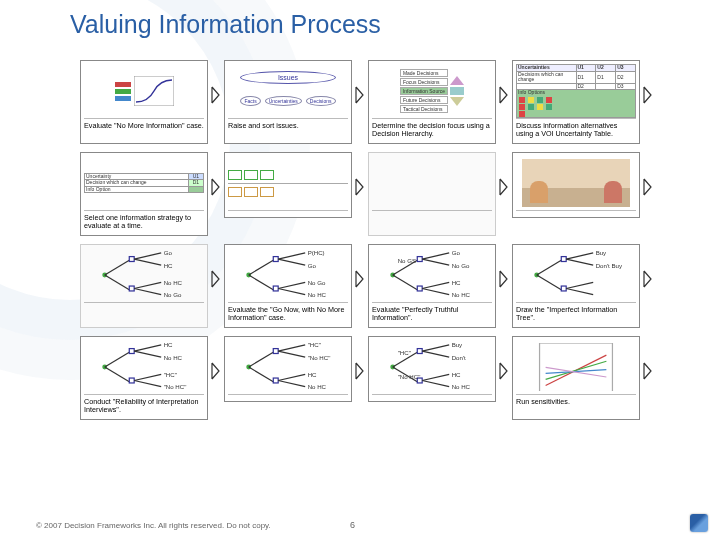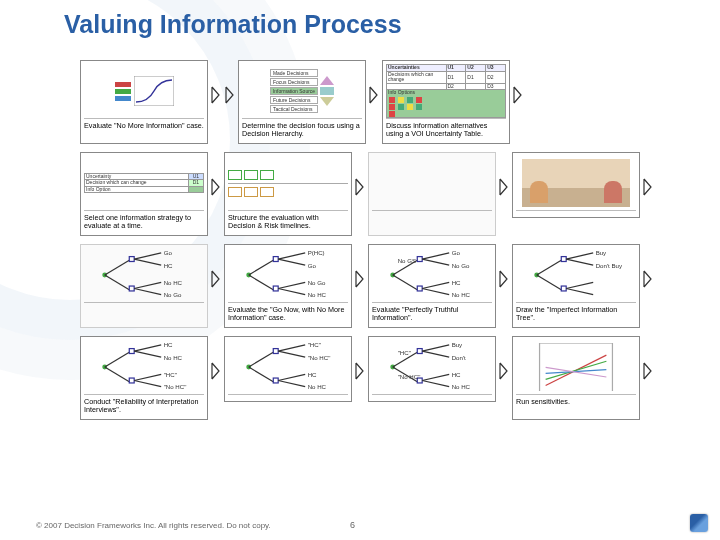--- a/index.html
+++ b/index.html
@@ -1,19 +1,19 @@
 <!DOCTYPE html>
 <html><head>
 <meta charset="utf-8">
 <style>
   html,body{margin:0;padding:0;width:720px;height:540px;font-family:Arial,Helvetica,sans-serif;background:#fff;overflow:hidden}
   .slide{position:relative;width:720px;height:540px}
   .bg-arc{position:absolute;left:-130px;top:-60px;width:320px;height:320px;border:40px solid rgba(41,95,165,0.06);border-radius:50%;z-index:0}
   .bg-arc2{position:absolute;left:-170px;top:-100px;width:400px;height:400px;border:40px solid rgba(41,95,165,0.04);border-radius:50%;z-index:0}
-  .title{position:absolute;left:64px;top:10px;font-size:25px;font-weight:bold;color:#2a5fa5;z-index:2}
+  .title{position:absolute;left:70px;top:10px;font-size:25px;font-weight:normal;color:#2a5fa5;z-index:2}
   .grid{position:absolute;left:80px;top:60px;right:24px;z-index:2}
   .row{display:flex;align-items:flex-start;margin-bottom:8px}
   .cell{width:128px;flex:0 0 128px;border:1px solid #888;background:#fff;margin-right:2px;padding:3px;box-sizing:border-box;display:flex;flex-direction:column}
   .cell.ghost{border:1px solid #ccc;background:#fafafa}
   .illus{height:54px;border-bottom:1px solid #bbb;margin-bottom:3px;display:flex;align-items:center;justify-content:center;font-size:6px;color:#333;position:relative;overflow:hidden}
   .cap{font-size:7.2px;line-height:1.15;color:#000;min-height:18px}
   .arrow{flex:0 0 14px;height:70px;display:flex;align-items:center;justify-content:center}
   .arrow svg{width:12px;height:20px}
   .tbl{border-collapse:collapse;font-size:5px;width:100%}
   .tbl td,.tbl th{border:1px solid #999;padding:0 1px;text-align:left;line-height:1.1}
@@ -53,20 +53,33 @@
               </svg>
             </div>
           </div>
           <div class="cap">Evaluate "No More Information" case.</div>
         </div>
         <div class="arrow">
           <svg viewBox="0 0 12 20">
             <path d="M1 2 L8 10 L1 18 M1 2 L1 18" fill="none" stroke="#333" stroke-width="1.2"></path>
           </svg>
         </div>
+        <div class="cell">
+          <div class="illus">
+            <div style="text-align:center">
+              <div class="issues-oval">Issues</div>
+              <div style="display:flex;gap:4px;margin-top:6px">
+                <span style="border:1px solid #88a;border-radius:50%;padding:1px 3px;font-size:5px;color:#339">Facts</span>
+                <span style="border:1px solid #88a;border-radius:50%;padding:1px 3px;font-size:5px;color:#339">Uncertainties</span>
+                <span style="border:1px solid #88a;border-radius:50%;padding:1px 3px;font-size:5px;color:#339">Decisions</span>
+              </div>
+            </div>
+          </div>
+          <div class="cap">Raise and sort issues.</div>
+        </div>
         <div class="arrow">
           <svg viewBox="0 0 12 20">
             <path d="M1 2 L8 10 L1 18 M1 2 L1 18" fill="none" stroke="#333" stroke-width="1.2"></path>
           </svg>
         </div>
         <div class="cell">
           <div class="illus">
             <div style="display:flex;gap:2px;align-items:center">
               <div style="display:flex;flex-direction:column;gap:1px">
                 <div style="font-size:5px;border:1px solid #aaa;padding:0 2px;">Made Decisions</div>
@@ -171,21 +184,20 @@
                 <span style="width:12px;height:8px;border:1px solid #4a4"></span>
               </div>
               <div style="height:1px;background:#aaa"></div>
               <div style="display:flex;gap:2px">
                 <span style="width:12px;height:8px;border:1px solid #c94"></span>
                 <span style="width:12px;height:8px;border:1px solid #c94"></span>
                 <span style="width:12px;height:8px;border:1px solid #c94"></span>
               </div>
             </div>
           </div>
-          <div class="cap">Structure the evaluation with Decision &amp; Risk timelines.</div>
         </div>
         <div class="arrow">
           <svg viewBox="0 0 12 20">
             <path d="M1 2 L8 10 L1 18 M1 2 L1 18" fill="none" stroke="#333" stroke-width="1.2"></path>
           </svg>
         </div>
         <div class="cell ghost">
           <div class="illus"></div>
           <div class="cap"></div>
         </div>

